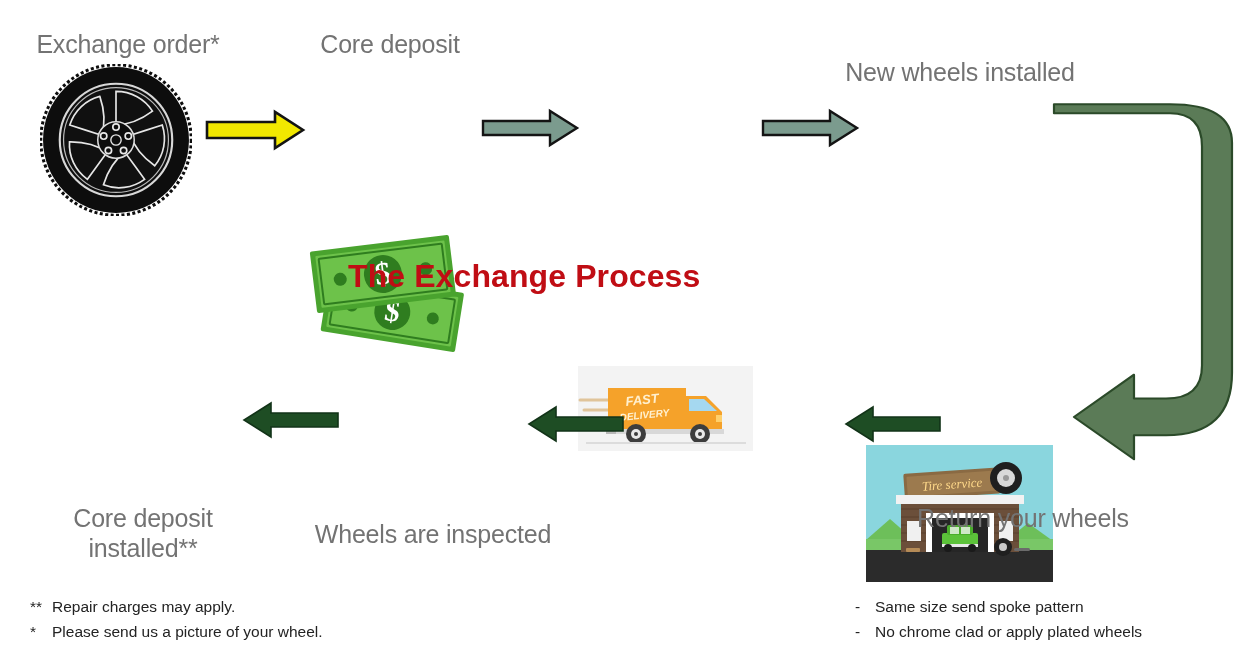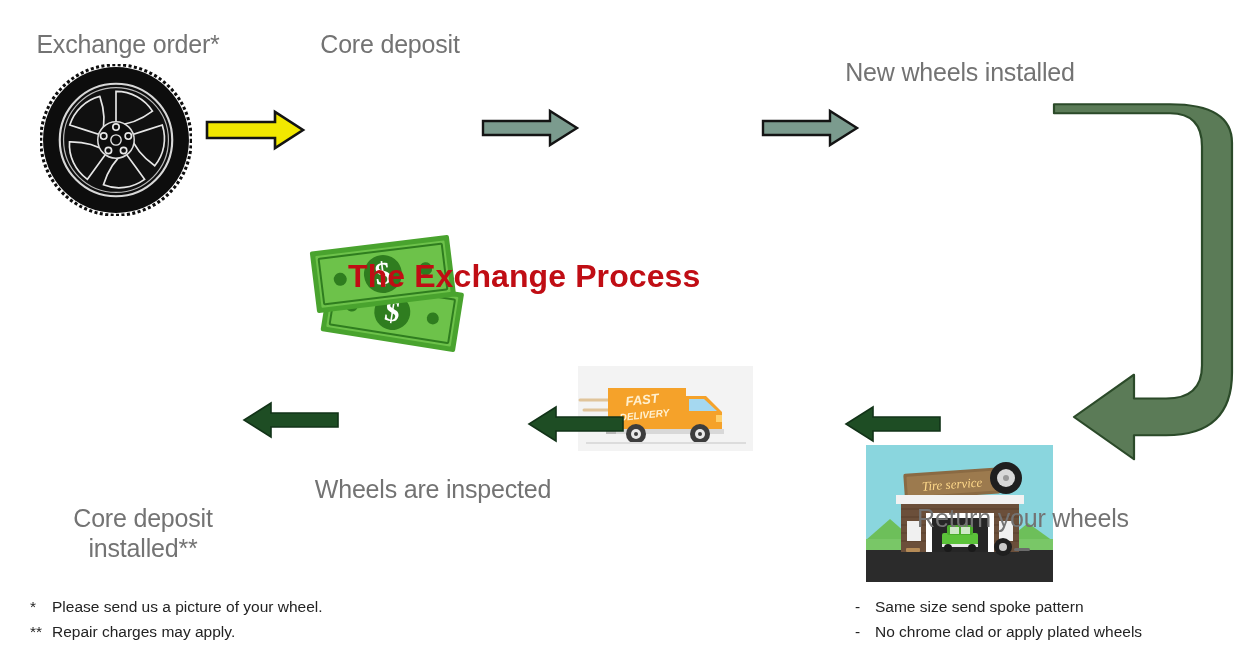--- a/index.html
+++ b/index.html
@@ -282,39 +282,39 @@
       <path d="M95 12 L28 12 L28 2 L1 19 L28 36 L28 26 L95 26 Z" fill="#1e4d24" stroke="#123318" stroke-width="1.6" stroke-linejoin="miter"></path>
     </svg>
   </div>
 
   <div class="abs arrow" style="left:528px; top:405px; width:96px; height:38px;">
     <svg viewBox="0 0 96 38" xmlns="http://www.w3.org/2000/svg">
       <path d="M95 12 L28 12 L28 2 L1 19 L28 36 L28 26 L95 26 Z" fill="#1e4d24" stroke="#123318" stroke-width="1.6" stroke-linejoin="miter"></path>
     </svg>
   </div>
 
-  <div class="abs step-label" style="left:298px; top:475px; width:270px;">Wheels are inspected</div>
+  <div class="abs step-label" style="left:298px; top:520px; width:270px;">Wheels are inspected</div>
 
   <div class="abs arrow" style="left:243px; top:401px; width:96px; height:38px;">
     <svg viewBox="0 0 96 38" xmlns="http://www.w3.org/2000/svg">
       <path d="M95 12 L28 12 L28 2 L1 19 L28 36 L28 26 L95 26 Z" fill="#1e4d24" stroke="#123318" stroke-width="1.6" stroke-linejoin="miter"></path>
     </svg>
   </div>
 
   <div class="abs step-label wrap" style="left:28px; top:504px; width:230px;">
     <div>Core deposit</div>
     <div>installed**</div>
   </div>
 
   <div class="abs" style="left:30px; top:594px; width:480px;">
     <div class="footnote">
-      <span class="mark">*</span><span>Please send us a picture of your wheel.</span>
+      <span class="mark">**</span><span>Repair charges may apply.</span>
     </div>
     <div class="footnote">
-      <span class="mark">**</span><span>Repair charges may apply.</span>
+      <span class="mark">*</span><span>Please send us a picture of your wheel.</span>
     </div>
   </div>
 
   <div class="abs" style="left:855px; top:594px; width:400px;">
     <div class="footnote bullets">
       <span class="mark">-</span><span>Same size send spoke pattern</span>
     </div>
     <div class="footnote bullets">
       <span class="mark">-</span><span>No chrome clad or apply plated wheels</span>
     </div>

